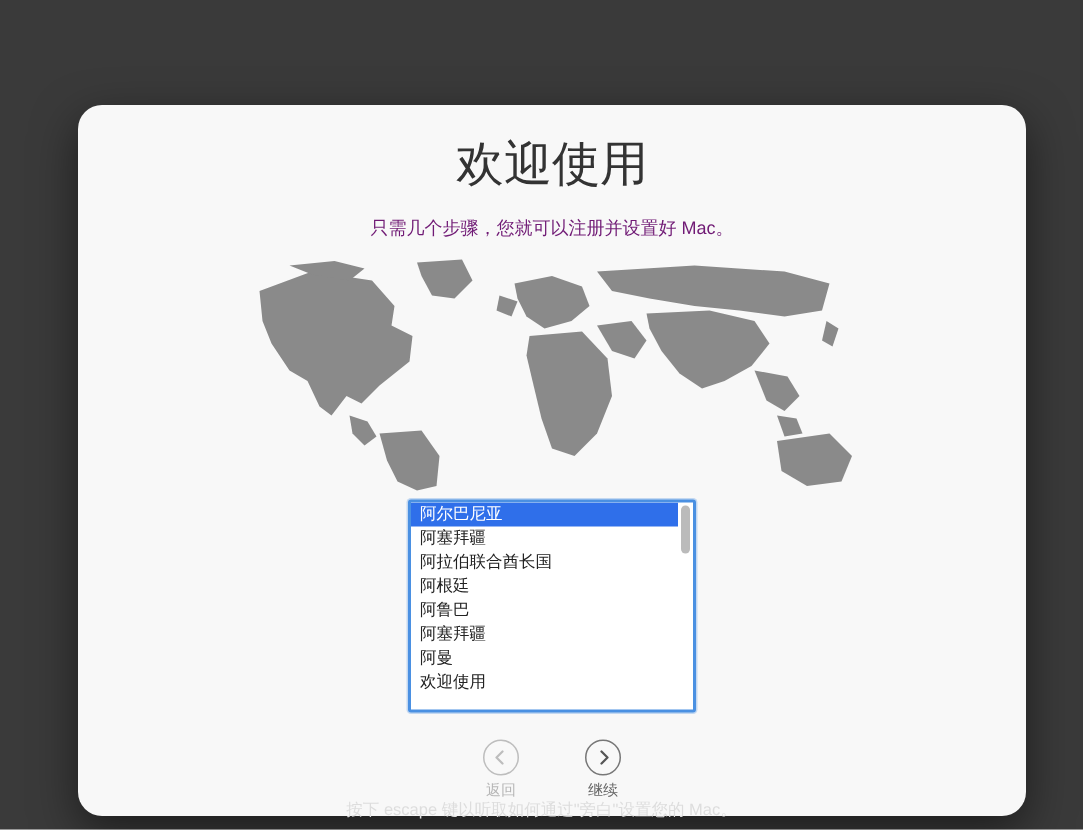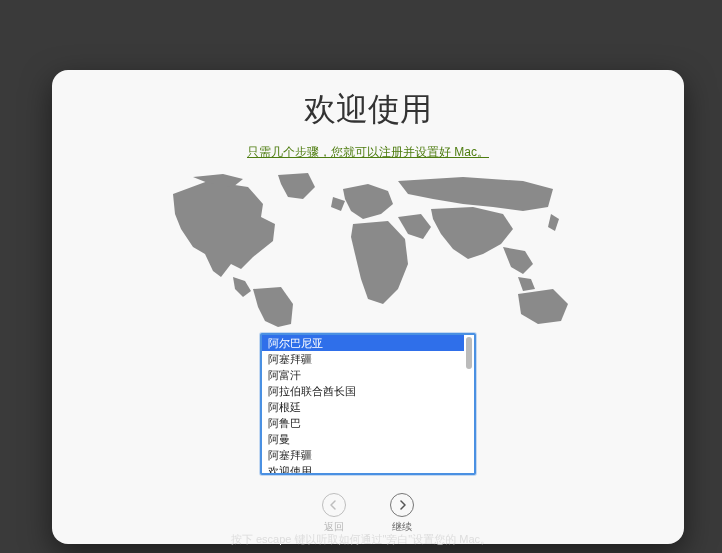--- a/index.html
+++ b/index.html
@@ -23,35 +23,34 @@
       margin-top: 32px;
     }
     .title {
       font-size: 32px;
       font-weight: 400;
       color: #333;
       margin-top: 18px;
     }
     .subtitle {
       font-size: 12px;
-      color: #4d7c0f;
+      color: #701a75;
       margin-top: 12px;
-      text-decoration: underline;
     }
     .map-wrap {
       width: 430px;
       height: 160px;
       margin-top: 8px;
       display: flex;
       align-items: center;
       justify-content: center;
     }
     .map-wrap svg { width: 100%; height: 100%; }
     .list-box {
-      width: 216px;
+      width: 192px;
       height: 142px;
       border: 2px solid #4a90e2;
       border-radius: 2px;
       background: #fff;
       box-shadow: 0 0 0 1px rgba(74,144,226,0.3);
       overflow: hidden;
       position: relative;
       margin-top: 4px;
     }
     .list-inner {
@@ -151,26 +150,25 @@
 
         <path d="M398 45 L406 50 L402 62 L395 58 Z"></path>
       </g>
     </svg>
   </div>
 
   <div class="list-box">
     <div class="list-inner" id="list-inner">
         <div class="list-item selected">阿尔巴尼亚</div>
         <div class="list-item">阿塞拜疆</div>
-        <div class="list-item">阿富汗</div>
         <div class="list-item">阿拉伯联合酋长国</div>
         <div class="list-item">阿根廷</div>
         <div class="list-item">阿鲁巴</div>
+        <div class="list-item">阿塞拜疆</div>
         <div class="list-item">阿曼</div>
-        <div class="list-item">阿塞拜疆</div>
         <div class="list-item partial">欢迎使用</div>
       </div>
     <div class="scrollbar"></div>
   </div>
 
   <div class="buttons">
     <div class="nav-btn disabled">
       <div class="nav-circle">
         <svg viewBox="0 0 12 12">
             <path d="M7 2 L3 6 L7 10" stroke="#777" stroke-width="1.5" fill="none" stroke-linecap="round" stroke-linejoin="round"></path>

